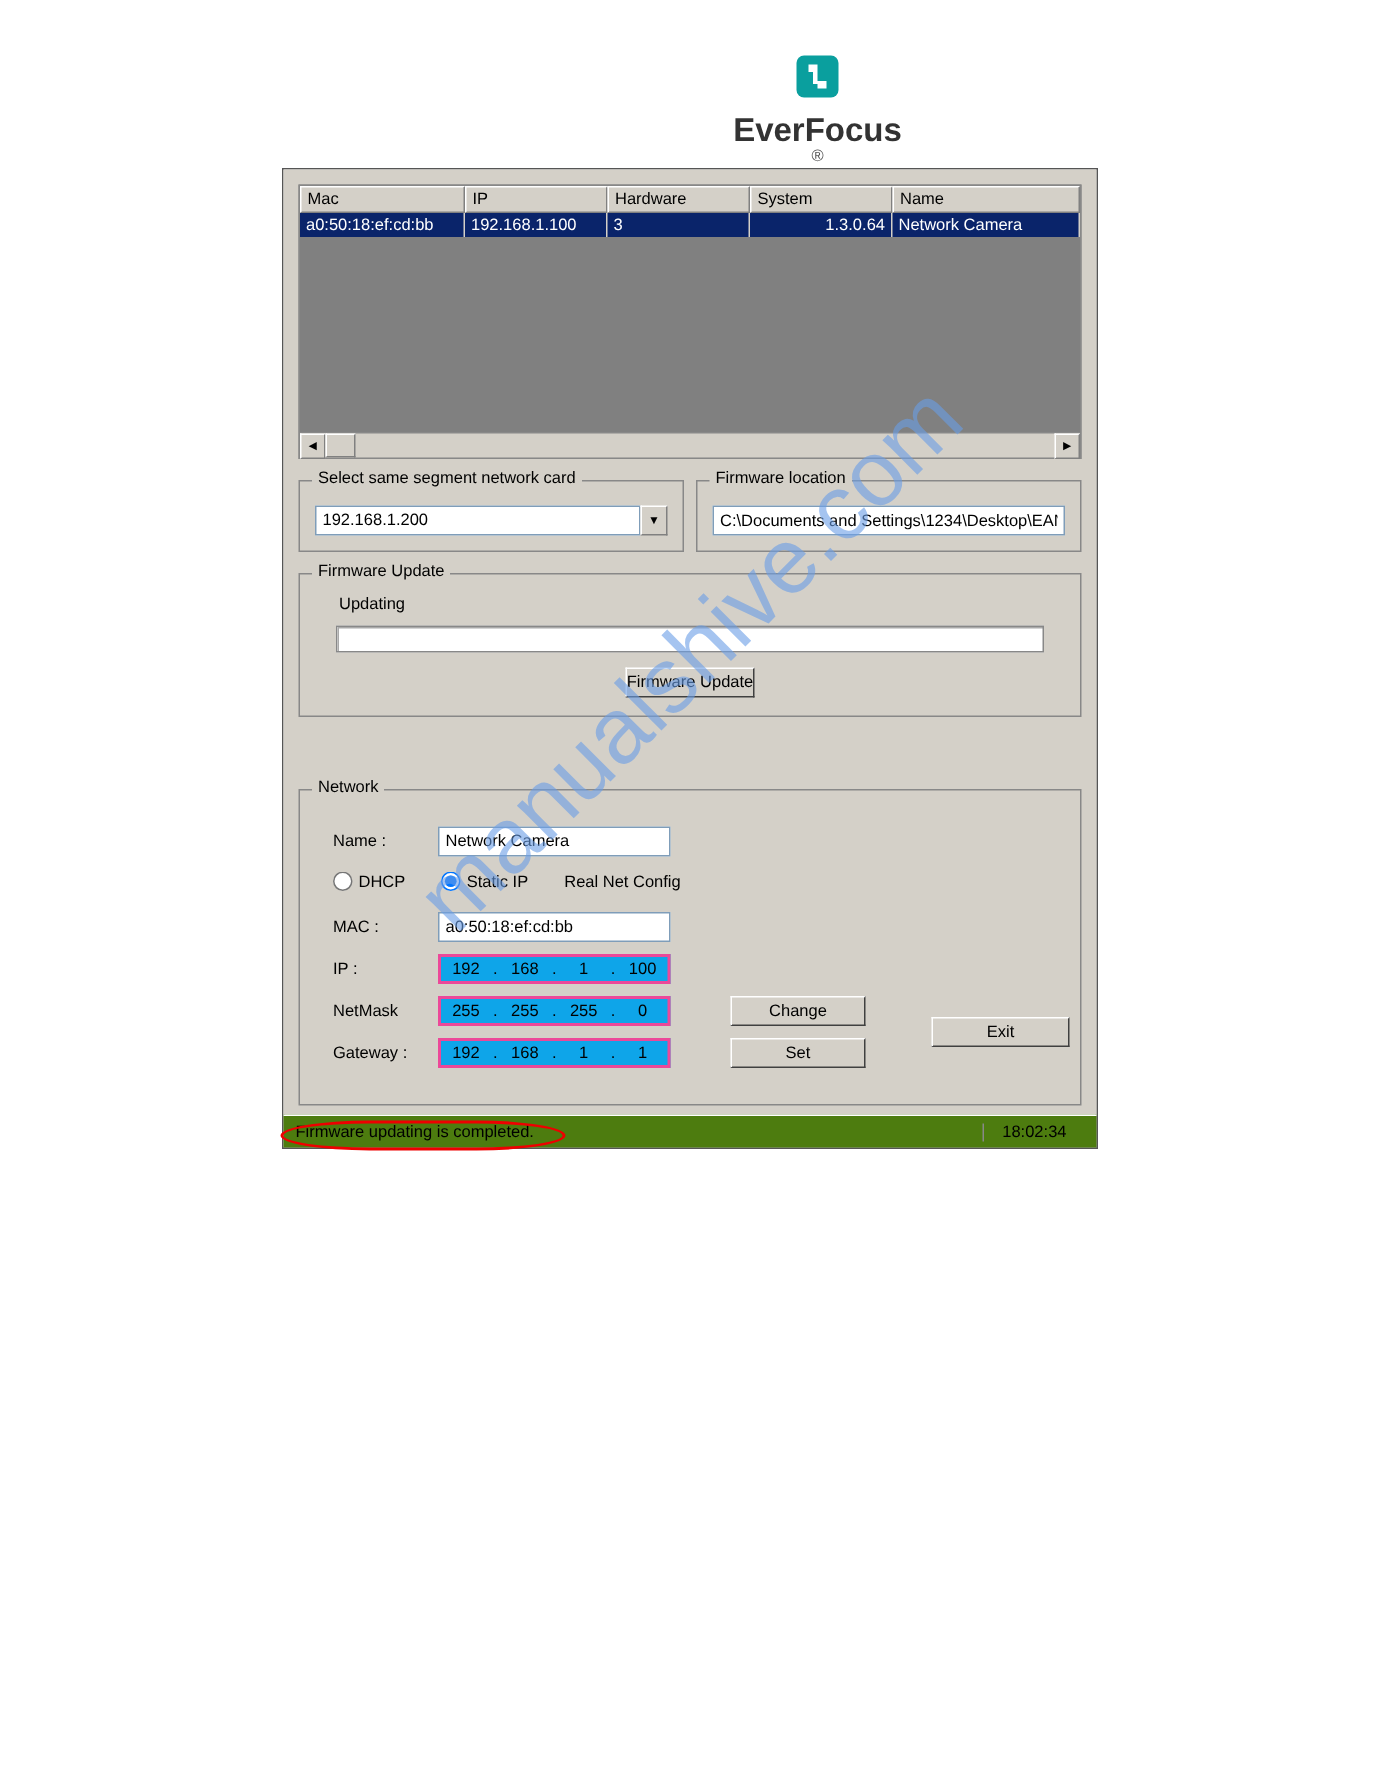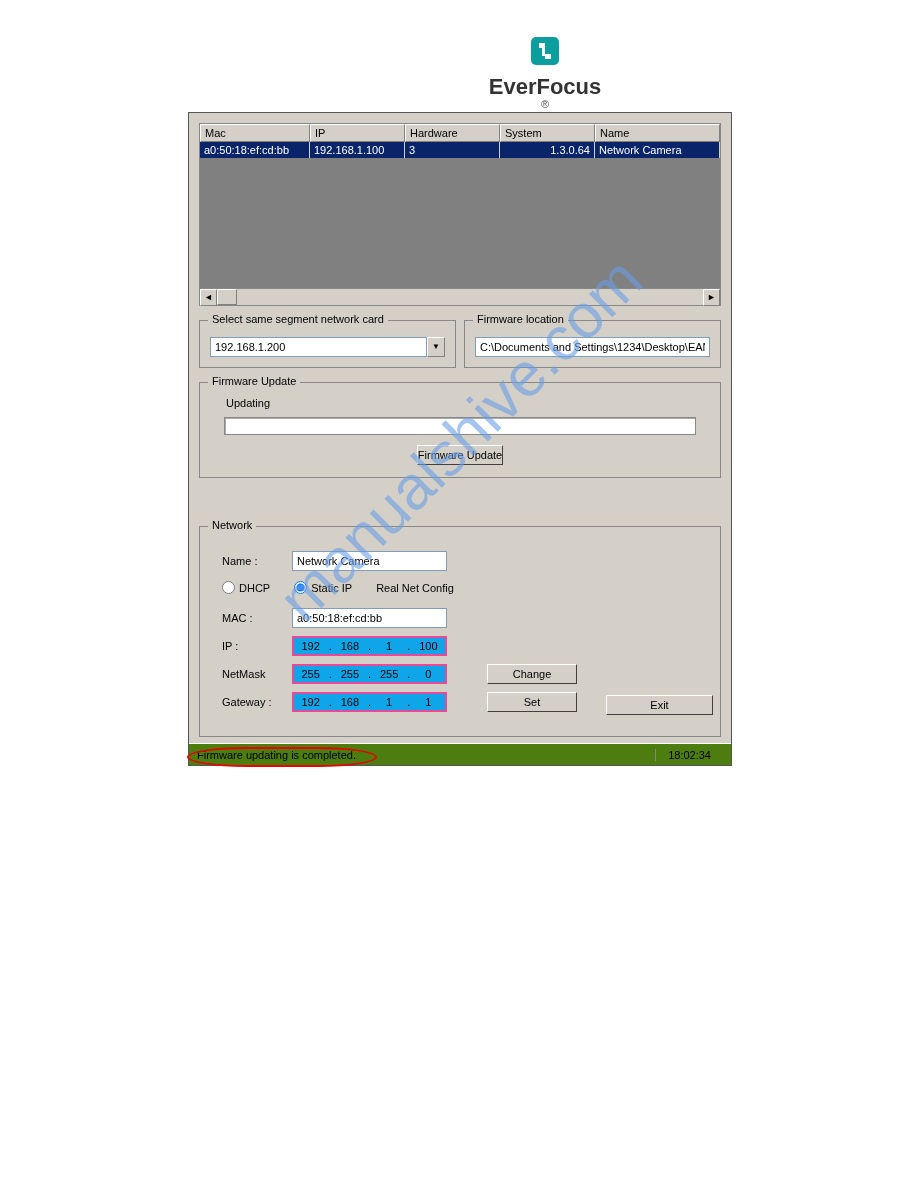--- a/index.html
+++ b/index.html
@@ -51,21 +51,21 @@
   .group.net { margin-top: 48px; padding-bottom: 16px; }
   .net-row { display: flex; align-items: center; margin: 8px 0; }
   .net-label { width: 70px; font-size: 11px; margin-left: 12px; }
   .net-input { width: 155px; border: 1px solid #7f9db9; height: 20px; font-size: 11px; padding: 0 4px; background: #fff; }
   .radio-row { display: flex; align-items: center; gap: 24px; margin: 10px 0 14px 12px; font-size: 11px; }
   .radio-row label { display: flex; align-items: flex-end; gap: 4px; }
   .ip-box { display: flex; width: 155px; border: 2px solid #ec4899; background: #0ea5e9; height: 20px; align-items: center; }
   .ip-box span.oct { flex: 1; text-align: center; font-size: 11px; }
   .ip-box span.dot { width: 6px; text-align: center; font-size: 11px; }
   .net-btn { margin-left: 40px; width: 90px; }
-  .exit-btn { position: absolute; right: 18px; bottom: 50px; width: 107px; margin-top: 12px; }
+  .exit-btn { position: absolute; right: 18px; bottom: 67px; width: 92px; margin-top: 12px; }
   .statusbar { display: flex; height: 22px; border-top: 1px solid #fff; background: #4d7c0f; font-size: 11px; align-items: center; padding: 0 8px; }
   .statusbar .msg { flex: 1; }
   .statusbar .time { padding: 0 12px; border-left: 1px solid #888; }
   .red-circle { position: absolute; border: 2px solid #e00; border-radius: 50%/80%; width: 190px; height: 20px; pointer-events: none; left: -2px; bottom: -2px; }
   .watermark { position: absolute; left: 50%; top: 50%; transform: translate(-50%,-50%) rotate(-45deg); font-size: 62px; color: #6a9ee7; opacity: 0.6; white-space: nowrap; pointer-events: none; font-family: Arial; }
 </style>
 </head>
 <body>
 
 <div class="page">

